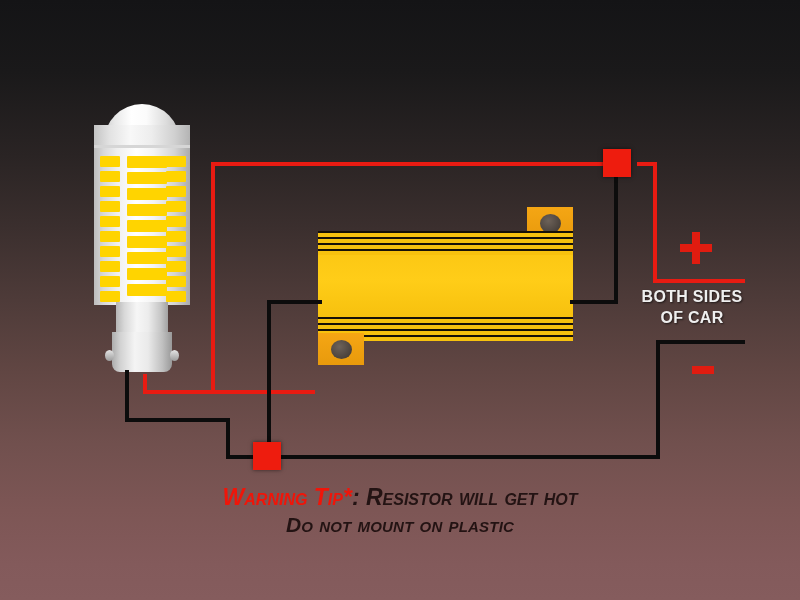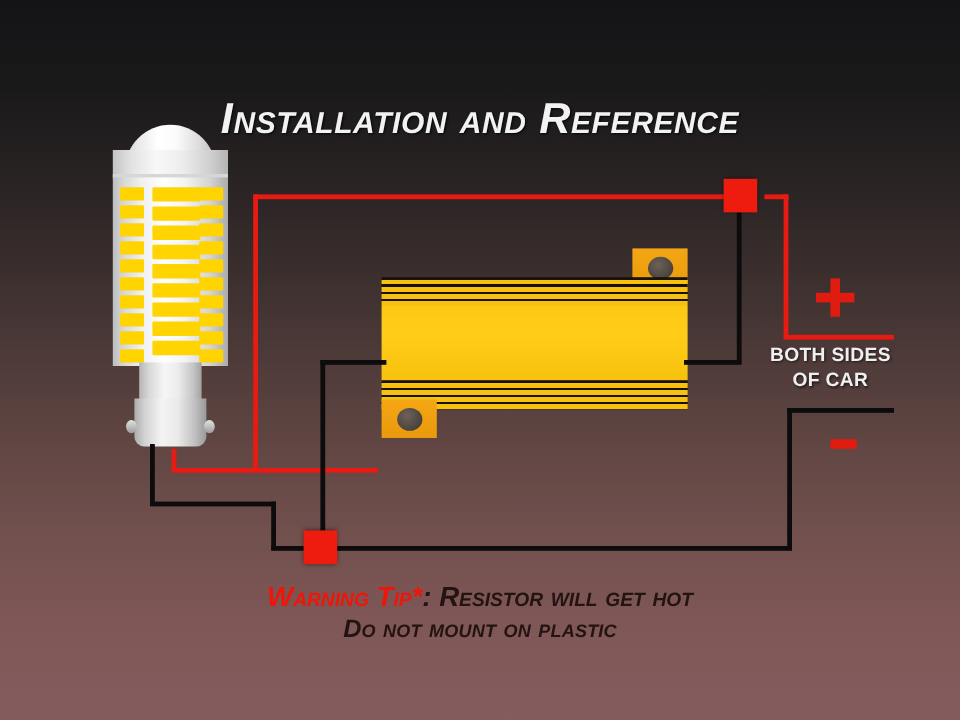--- a/index.html
+++ b/index.html
@@ -237,21 +237,20 @@
     color: #231313;
     font-size: 21px;
     letter-spacing: 0.2px;
   }
 </style>
 </head>
 <body>
 
 <div id="stage">
 
-  <div id="title">Installation and Reference</div>
 
   <div id="bulb">
     <div class="bulb-dome"></div>
     <div class="bulb-collar"></div>
     <div class="bulb-collar-line"></div>
     <div class="bulb-body">
       <div class="led-col narrow" style="left:6px;">
         <div class="led-chip"></div>
         <div class="led-chip"></div>
         <div class="led-chip"></div>

